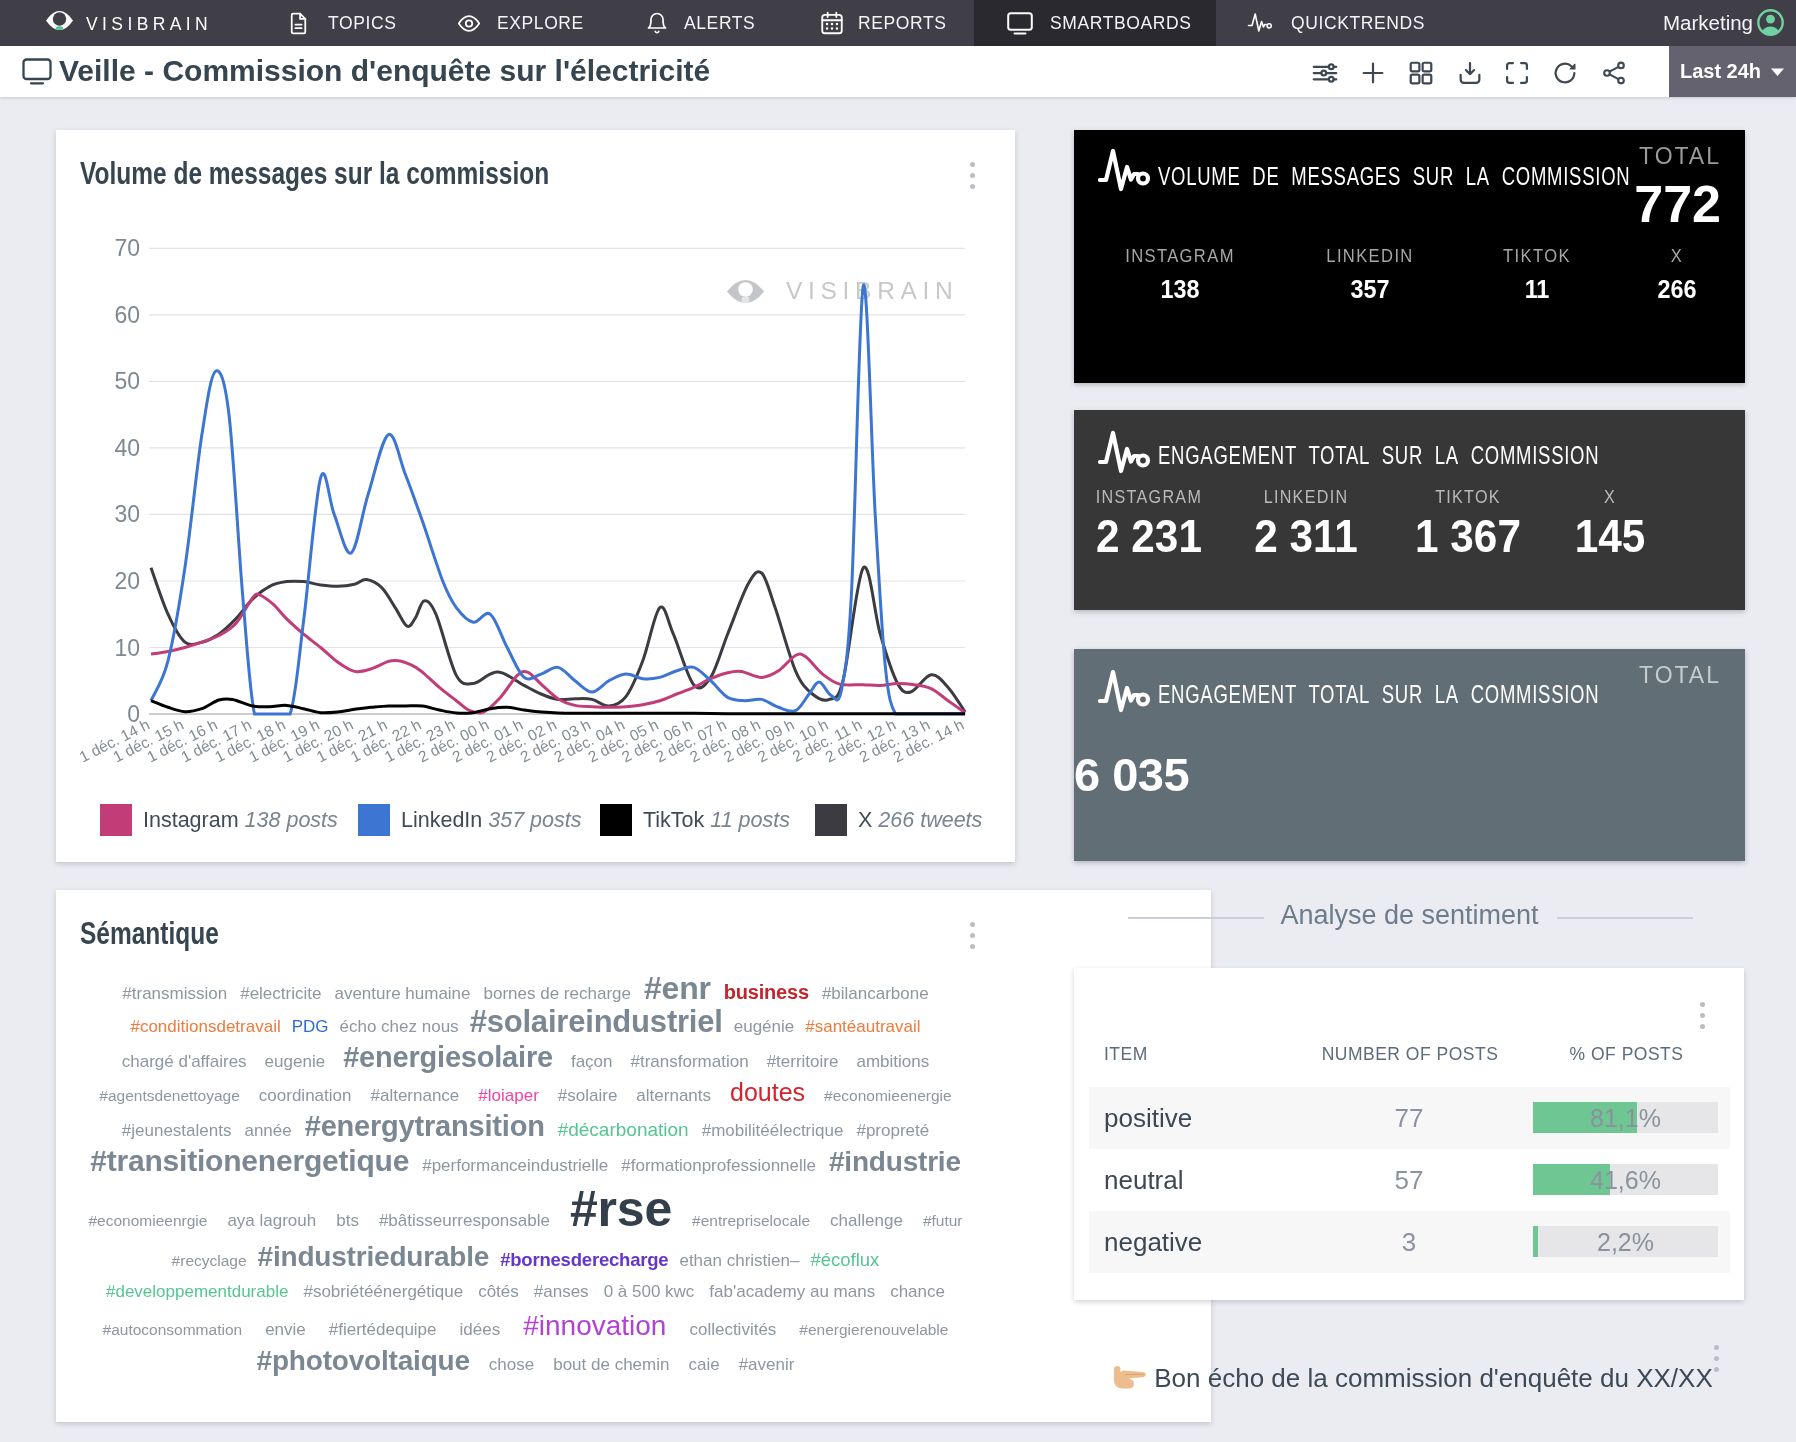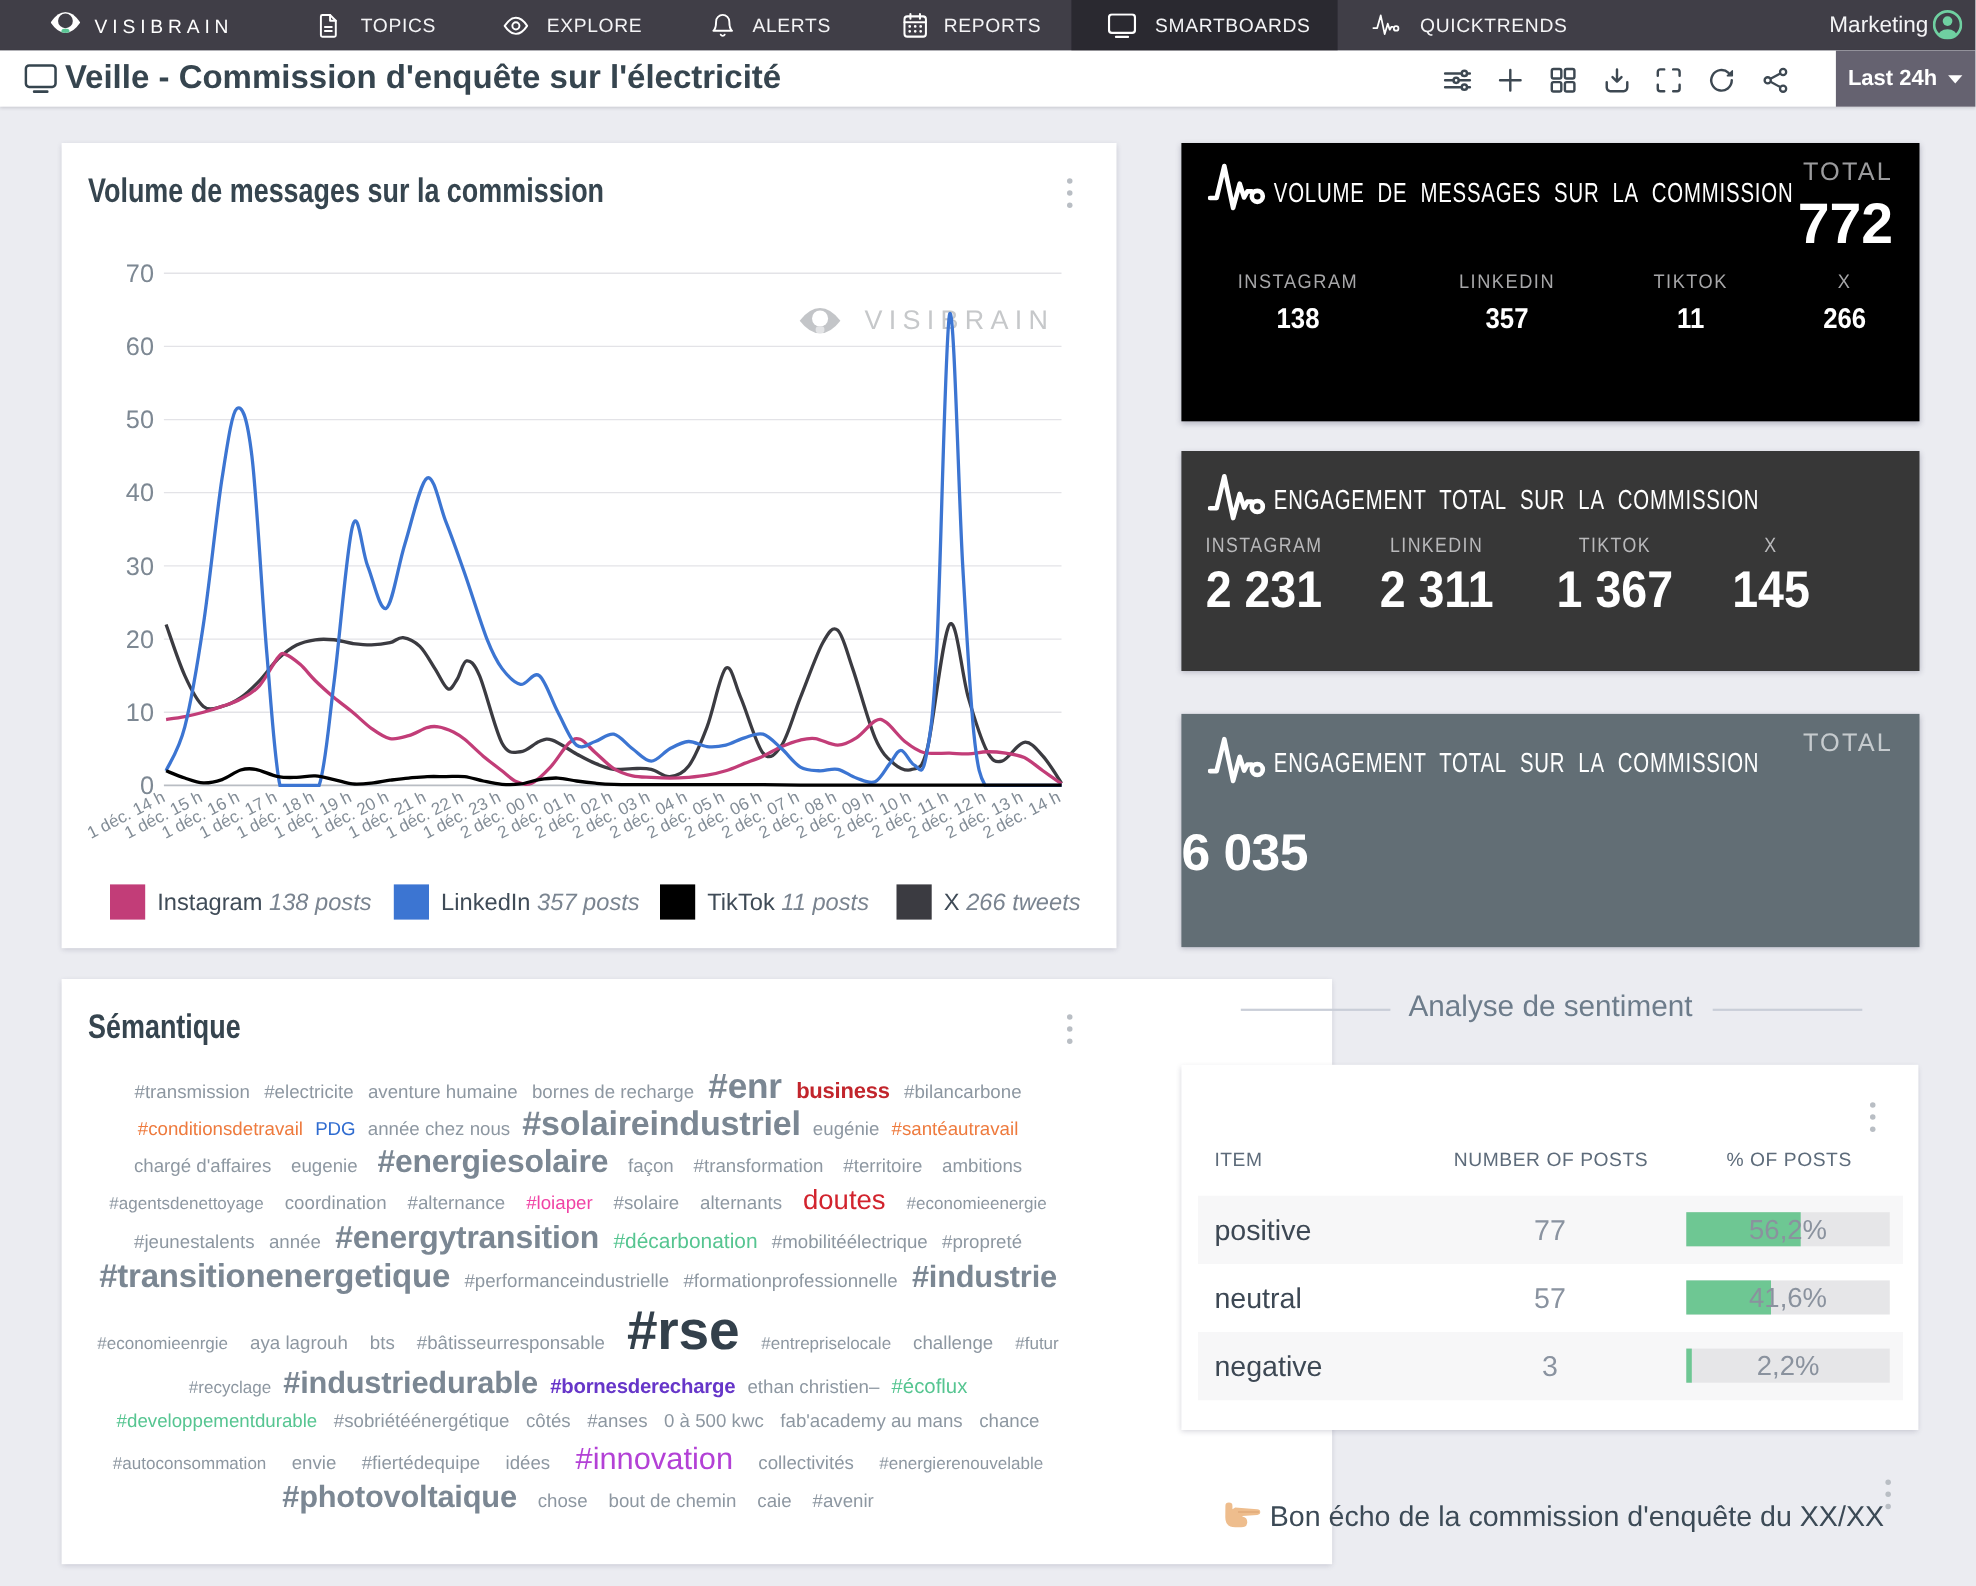--- a/index.html
+++ b/index.html
@@ -244,21 +244,21 @@
       <span style="font-size:17px;color:#8d97a1;">#electricite</span>
       <span style="font-size:17px;color:#8d97a1;">aventure humaine</span>
       <span style="font-size:17px;color:#8d97a1;">bornes de recharge</span>
       <span style="font-size:32px;color:#7b8793;font-weight:bold;letter-spacing:-0.2px;">#enr</span>
       <span style="font-size:20px;color:#c2252c;font-weight:bold;letter-spacing:-0.2px;">business</span>
       <span style="font-size:17px;color:#8d97a1;">#bilancarbone</span>
     </div>
 <div class="wrow" style="top:132px;gap:11px;">
       <span style="font-size:17px;color:#ee7a3d;">#conditionsdetravail</span>
       <span style="font-size:17px;color:#2e6bd0;">PDG</span>
-      <span style="font-size:17px;color:#8d97a1;">année chez nous</span>
+      <span style="font-size:17px;color:#8d97a1;">écho chez nous</span>
       <span style="font-size:31px;color:#7b8793;font-weight:bold;letter-spacing:-0.2px;">#solaireindustriel</span>
       <span style="font-size:17px;color:#8d97a1;">eugénie</span>
       <span style="font-size:17px;color:#ee7a3d;">#santéautravail</span>
     </div>
 <div class="wrow" style="top:167px;gap:18px;">
       <span style="font-size:17px;color:#8d97a1;">chargé d'affaires</span>
       <span style="font-size:17px;color:#8d97a1;">eugenie</span>
       <span style="font-size:29px;color:#7b8793;font-weight:bold;letter-spacing:-0.2px;">#energiesolaire</span>
       <span style="font-size:17px;color:#8d97a1;">façon</span>
       <span style="font-size:17px;color:#8d97a1;">#transformation</span>
@@ -397,21 +397,21 @@
     </div>
   <div class="abs" style="left:30px;top:76px;font-size:17.5px;letter-spacing:.5px;color:#5d6b7a;">ITEM</div>
   <div class="abs" style="left:171px;top:76px;width:330px;text-align:center;font-size:17.5px;letter-spacing:.5px;color:#5d6b7a;">NUMBER OF POSTS</div>
   <div class="abs" style="left:460px;top:76px;width:185px;text-align:center;font-size:17.5px;letter-spacing:.5px;color:#5d6b7a;">% OF POSTS</div>
   <div class="row rowbg" style="top:119px;">
     <div class="rlab">positive</div>
       <div class="rnum">77</div>
     <div class="rbar">
         <div class="rfill" style="width:104px;"></div>
       </div>
-      <div class="rpct">56,2%</div>
+      <div class="rpct">81,1%</div>
   </div>
   <div class="row" style="top:181px;">
     <div class="rlab">neutral</div>
       <div class="rnum">57</div>
     <div class="rbar">
         <div class="rfill" style="width:77px;"></div>
       </div>
       <div class="rpct">41,6%</div>
   </div>
   <div class="row rowbg" style="top:243px;">

